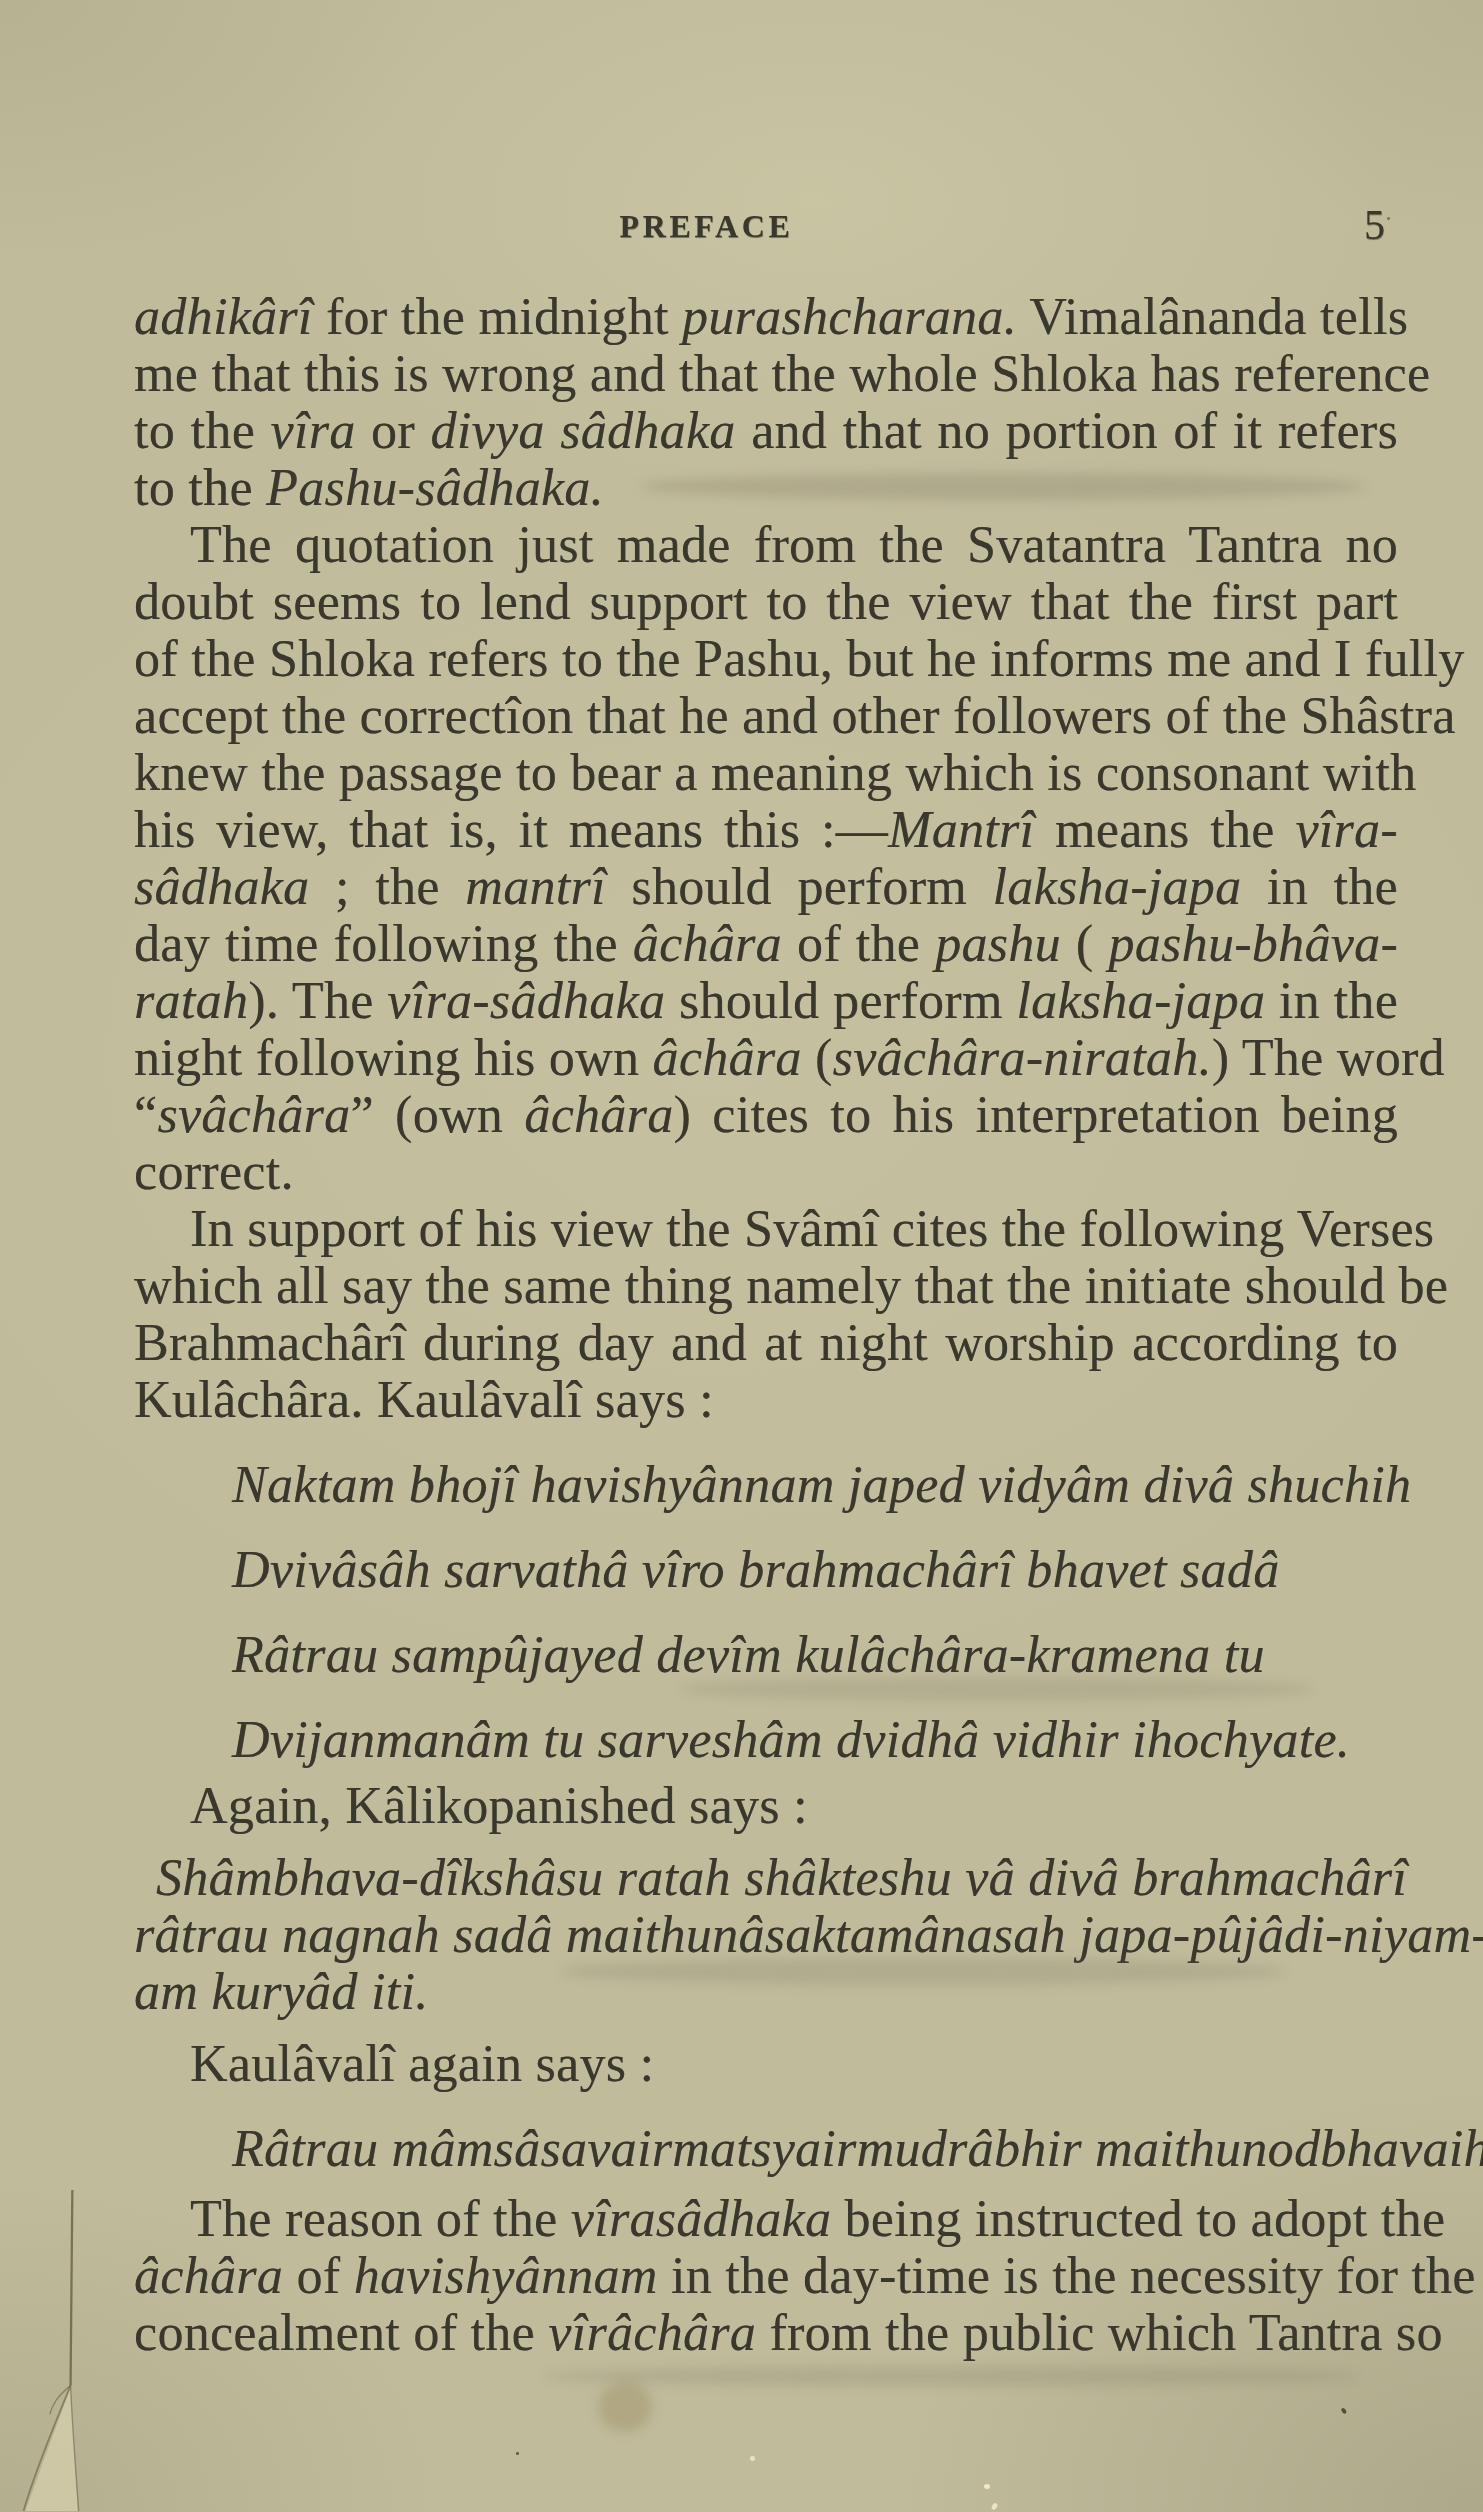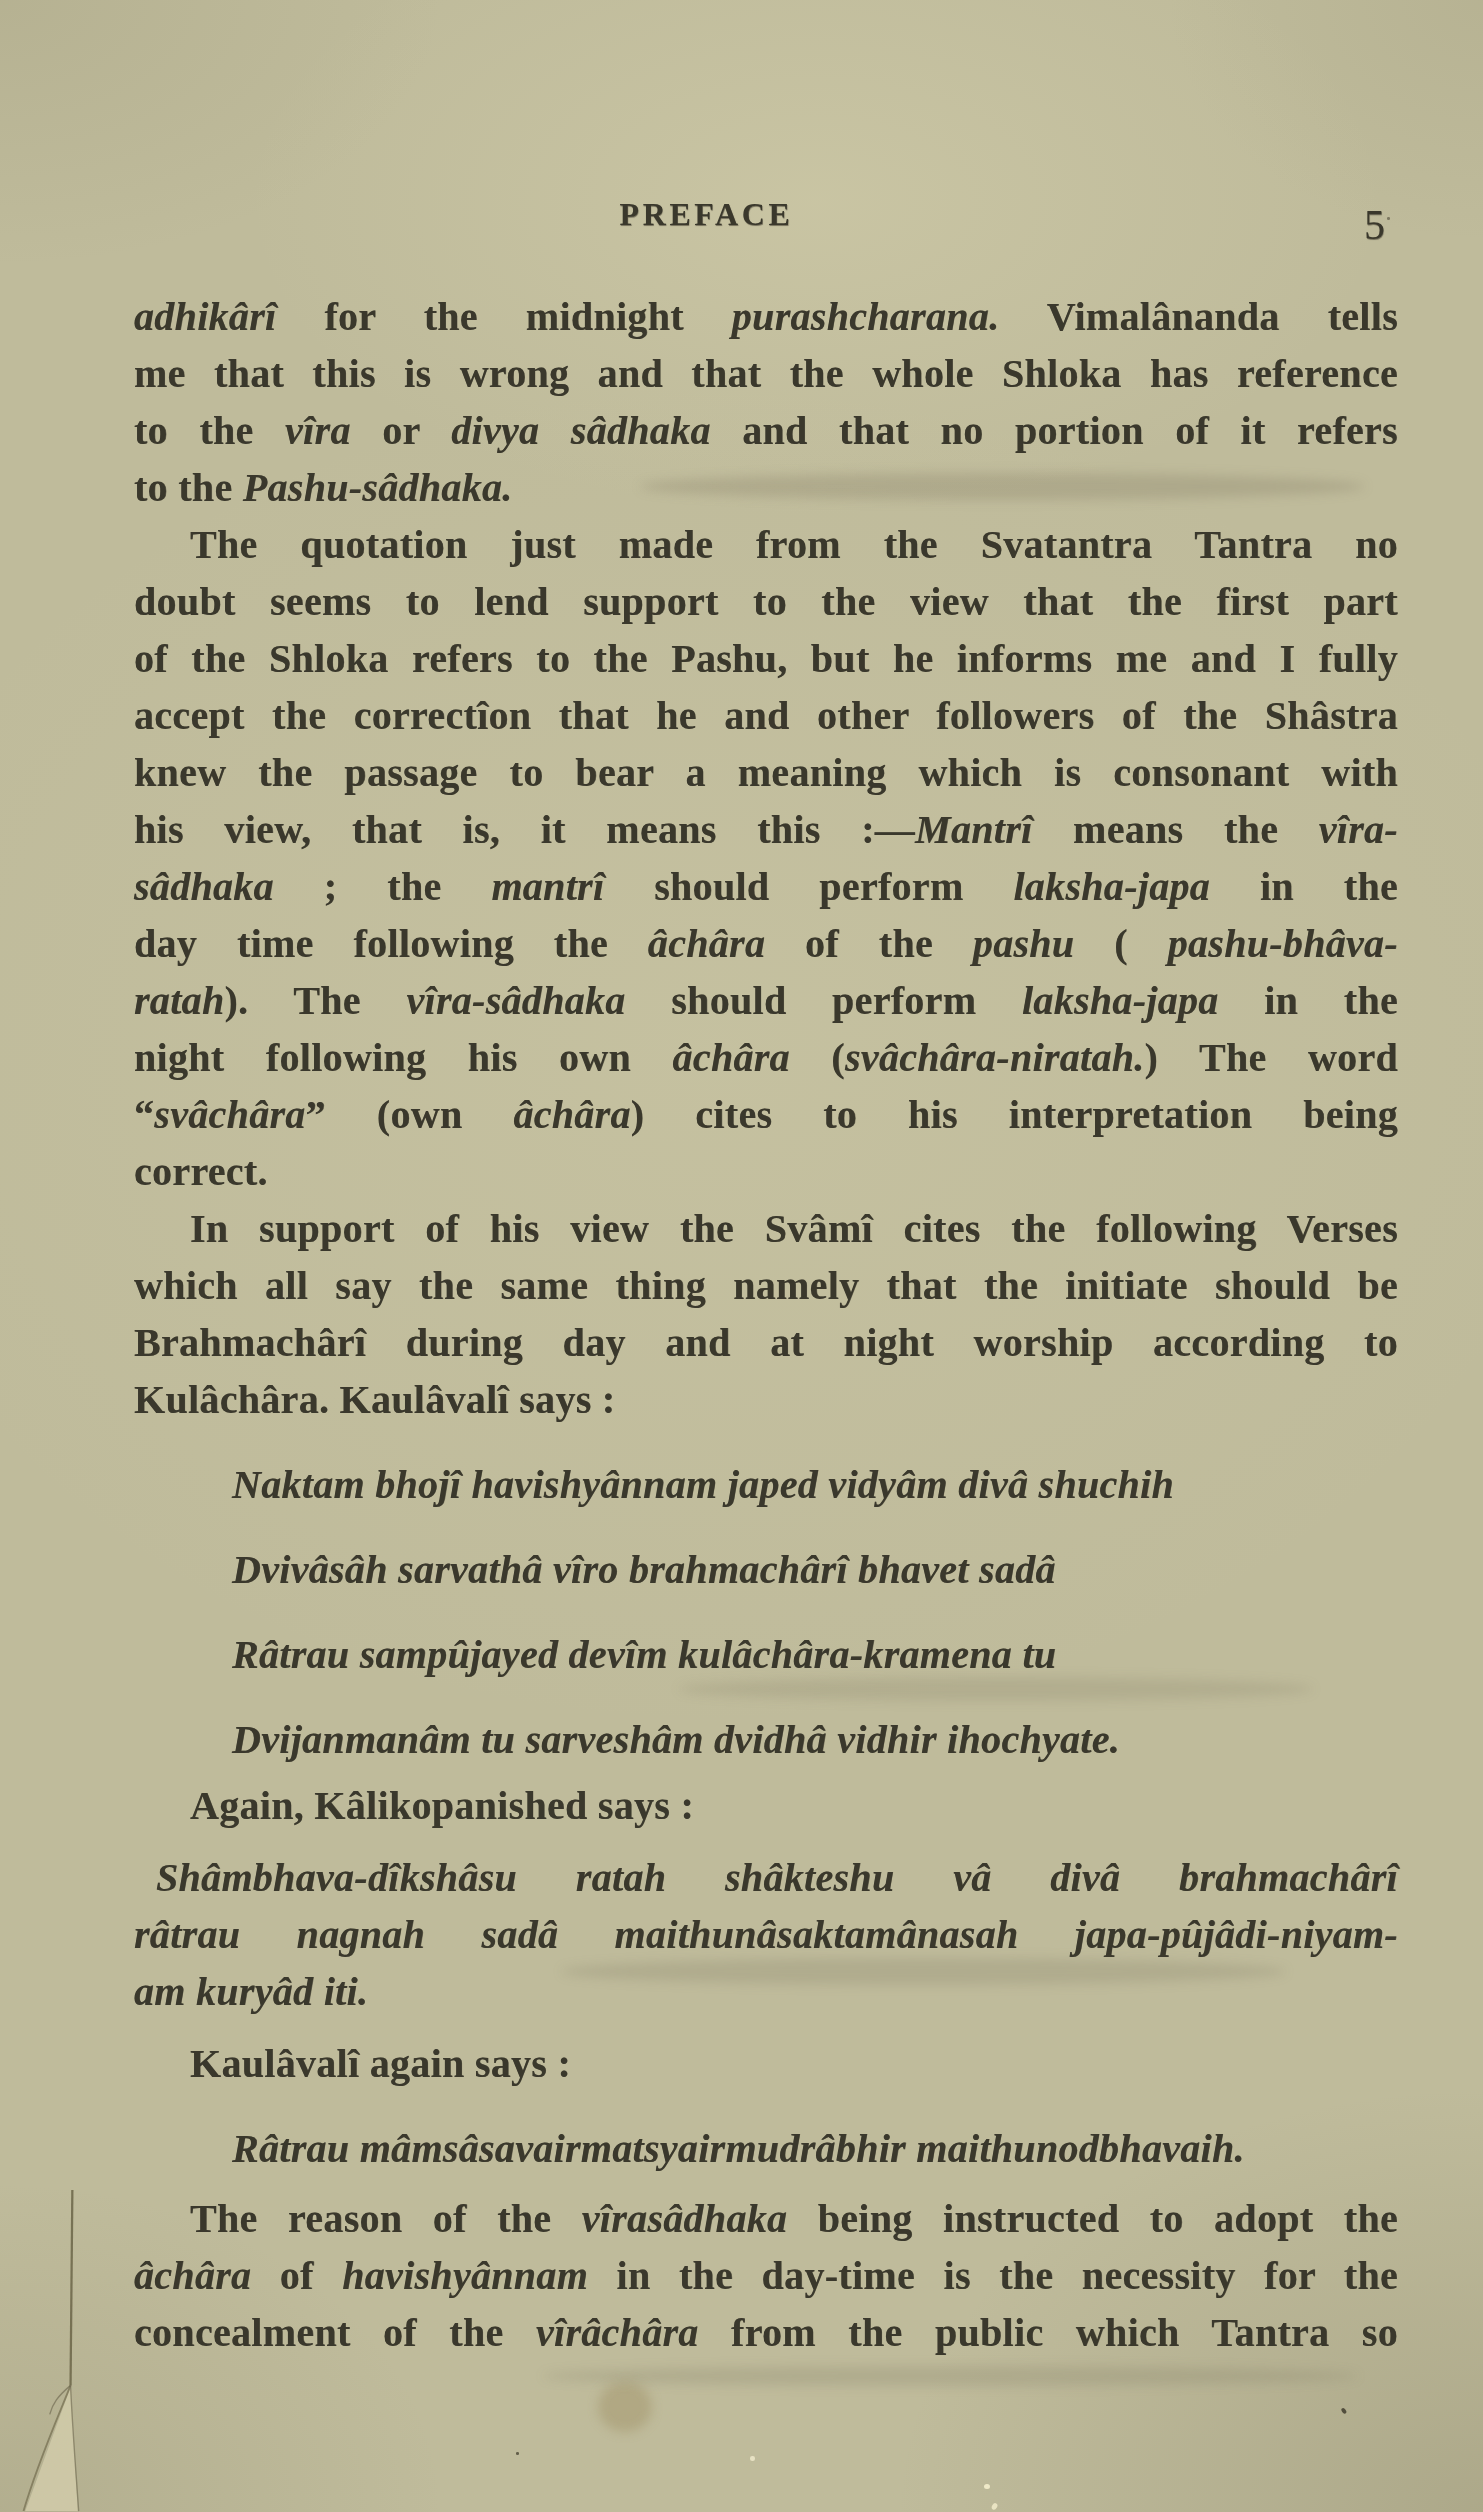--- a/index.html
+++ b/index.html
@@ -13,39 +13,38 @@
       radial-gradient(ellipse 1177px 906px at 48% 42%, rgba(212,207,172,0.28), transparent 75%),
       radial-gradient(ellipse 815px 589px at 100% 100%, rgba(125,120,92,0.28), transparent 72%),
       radial-gradient(ellipse 634px 471px at 0% 100%, rgba(135,130,100,0.22), transparent 70%),
       radial-gradient(ellipse 634px 380px at 0% 0%, rgba(140,135,105,0.18), transparent 70%),
       radial-gradient(ellipse 453px 344px at 100% 0%, rgba(140,135,105,0.16), transparent 70%),
       var(--paper,#bfbb9b);
     font-family:"Liberation Serif","DejaVu Serif",serif;
     color:var(--ink,#3a382c);
   }
   .running-header{
-    position:absolute;top:196px;left:0;width:1413px;height:45px;
+    position:absolute;top:208px;left:0;width:1413px;height:45px;
     text-align:center;
   }
   .running-title{
     font-size:32px;letter-spacing:3.6px;font-weight:bold;
     color:var(--ink,#3a382c);
     text-shadow:0.4px 0.5px 0.7px rgba(55,50,38,0.55);
   }
   .page-number{
     position:absolute;top:201px;right:98px;
     font-size:42px;
     text-shadow:0.4px 0.5px 0.7px rgba(55,50,38,0.55);
   }
   .textblock{
     position:absolute;top:288px;left:134px;width:1264px;
-    font-size:40px;
+    font-size:52px;
     letter-spacing:0.3px;
     text-shadow:0.3px 0.4px 0.6px rgba(50,46,35,0.55);
-    font-weight:bold;
   }
   .ln{
     height:57px;line-height:57px;
     text-align:justify;text-align-last:justify;
     white-space:nowrap;
   }
   .ln .it{font-style:italic;}
   .end{text-align-last:left;}
   .ind{text-indent:56px;}
   .verse{

